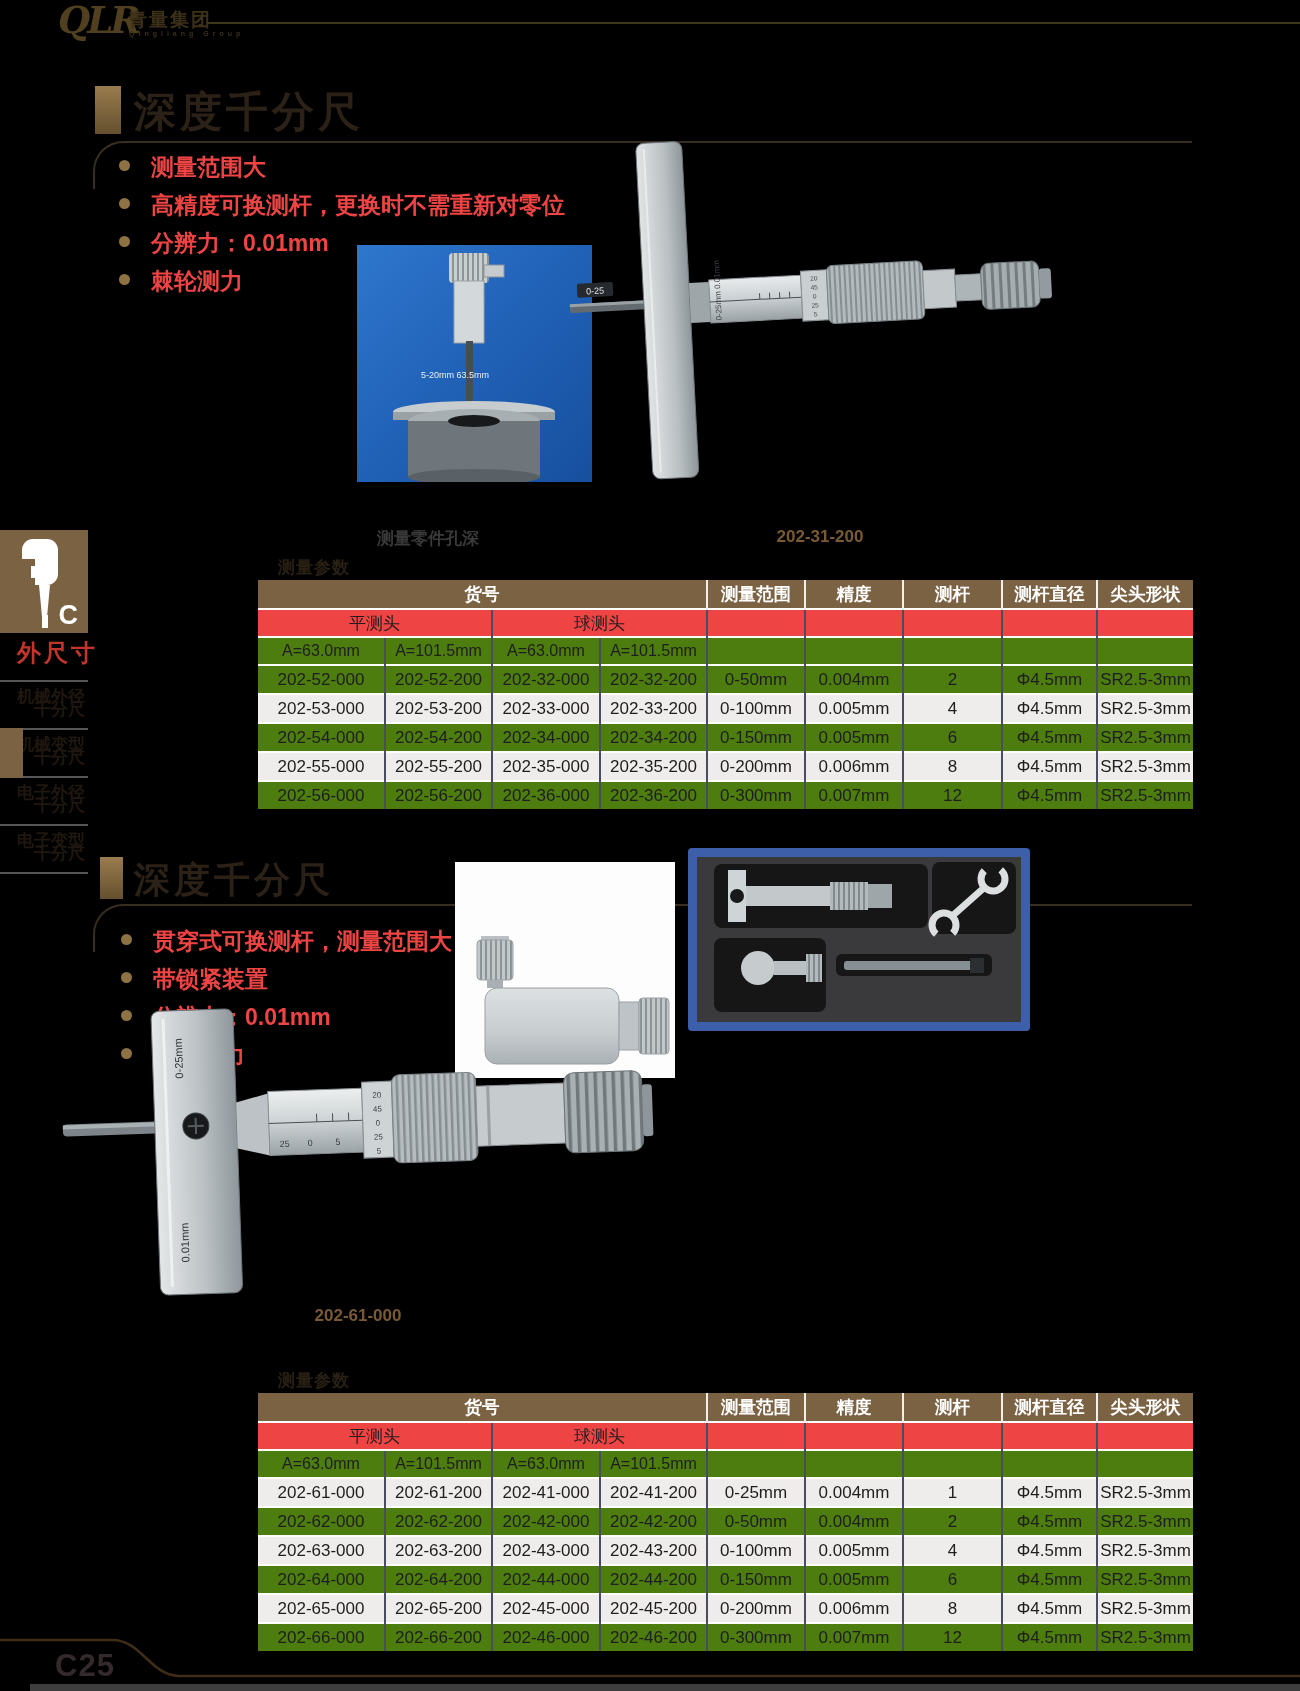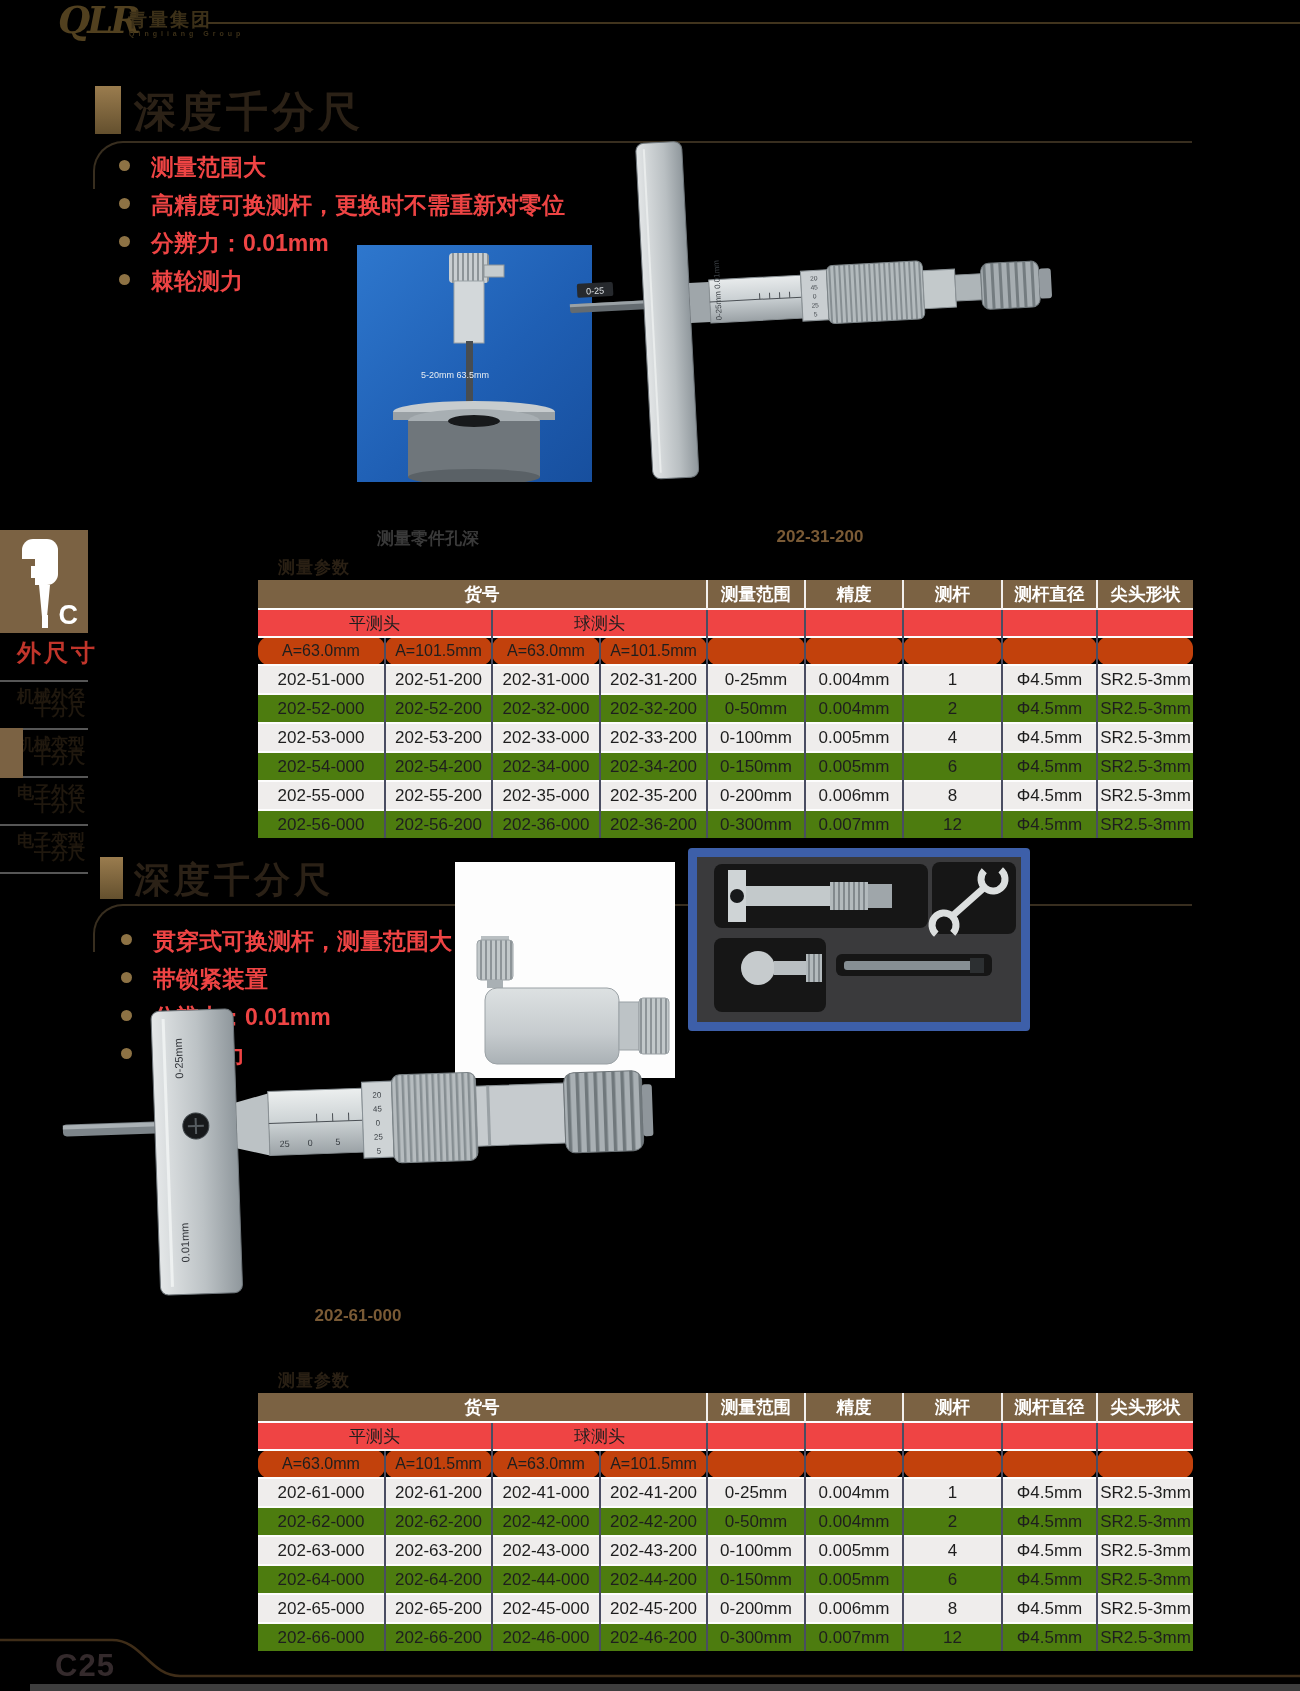--- a/index.html
+++ b/index.html
@@ -33,21 +33,21 @@
   .tbl-label{color:#2a2014;font-size:17px;font-weight:bold;letter-spacing:1px;}
 
   
   table.spec{border-collapse:collapse;table-layout:fixed;width:935px;
              font-size:17px;color:#1e1e1e;}
   table.spec th,table.spec td{padding:0;text-align:center;font-weight:normal;}
   tr.h1 th{background:#7b6243;color:#fff;height:28px;font-size:17.5px;font-weight:600;
            border-left:2px solid rgba(255,255,255,.9);}
   tr.h1 th:first-child{border-left:none;margin-left:24px;}
   tr.h2 td{background:#ef4444;height:26px;border-left:2px solid #4a4d62;border-top:2px solid #fdfdfd;}
-  tr.h3 td{background:#c2410c;height:26px;font-size:16px;border-left:2px solid #4a4d62;border-top:2px solid #fdfdfd;border-radius:11px;}
+  tr.h3 td{background:#4d7c0f;height:26px;font-size:16px;border-left:2px solid #4a4d62;border-top:2px solid #fdfdfd;}
   tr.h2 td:first-child,tr.h3 td:first-child{border-left:none;}
   table.spec tbody td{height:27px;border-left:2px solid #4a4d62;border-top:2px solid #fdfdfd;}
   table.spec tbody td:first-child{border-left:none;}
   table.spec tbody tr.odd td{background:#efedec;}
   table.spec tbody tr.even td{background:#4d7c0f;}
 
   
   .side-box{width:88px;height:103px;background:#7b6243;}
   .side-letter{position:absolute;right:10px;bottom:2px;color:#fff;font-size:27px;font-weight:600;}
   .side-cat{color:#c1352b;font-size:24px;font-weight:bold;letter-spacing:3px;}
@@ -204,31 +204,20 @@
         <td>A=63.0mm</td>
         <td>A=101.5mm</td>
         <td></td>
           <td></td>
           <td></td>
           <td></td>
           <td></td>
       </tr>
     </thead>
     <tbody>
-        <tr class="odd">
-          <td>202-51-000</td>
-          <td>202-51-200</td>
-          <td>202-31-000</td>
-          <td>202-31-200</td>
-          <td>0-25mm</td>
-          <td>0.004mm</td>
-          <td>1</td>
-          <td>Φ4.5mm</td>
-          <td>SR2.5-3mm</td>
-        </tr>
         <tr class="even">
           <td>202-52-000</td>
           <td>202-52-200</td>
           <td>202-32-000</td>
           <td>202-32-200</td>
           <td>0-50mm</td>
           <td>0.004mm</td>
           <td>2</td>
           <td>Φ4.5mm</td>
           <td>SR2.5-3mm</td>

